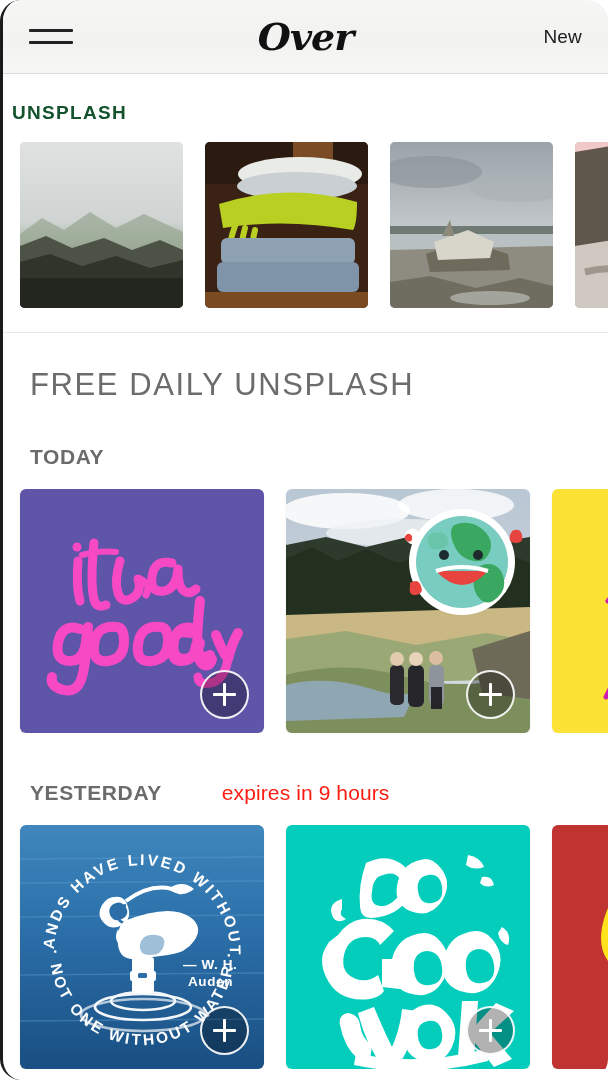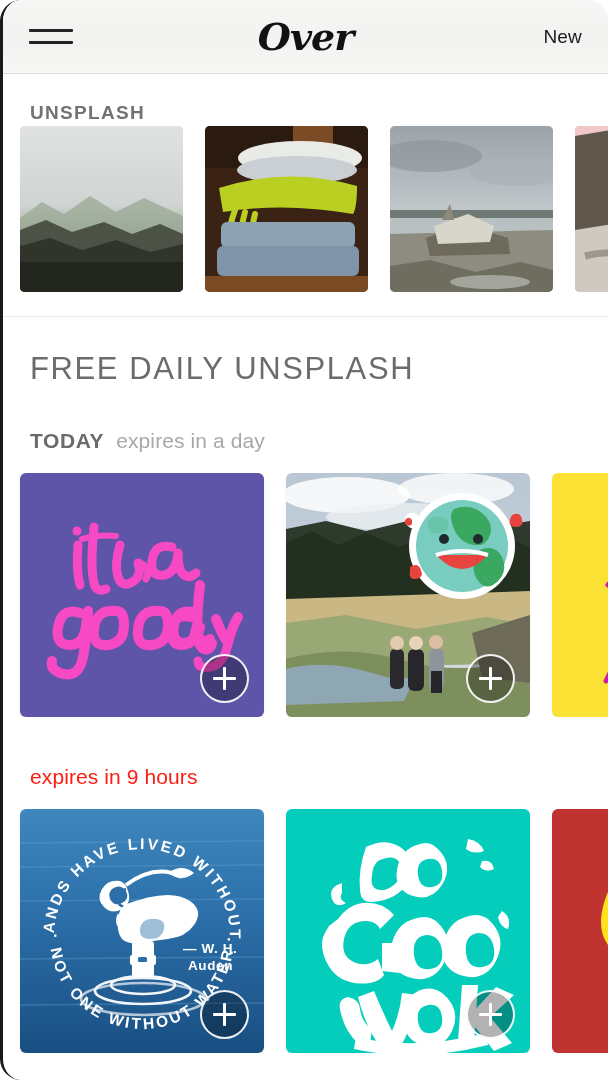--- a/index.html
+++ b/index.html
@@ -80,23 +80,23 @@
     padding-top: 28px;
     padding-bottom: 24px;
     border-bottom: 1px solid #e9e9e7;
     background: #fff;
   }
 
   .section-label {
     font-size: 19px;
     font-weight: 700;
     letter-spacing: 1.3px;
-    color: #737373;
-    padding-left: 27px;
-    margin-bottom: 2px;
+    color: #14532d;
+    padding-left: 9px;
+    margin-bottom: 18px;
   }
 
   .hscroll {
     display: flex;
     gap: 22px;
     padding-left: 17px;
     overflow: hidden;
   }
 
   .photo-tile {
@@ -135,21 +135,21 @@
     font-weight: 700;
     letter-spacing: 0.6px;
     color: #6b6b6b;
   }
   .day-expires {
     font-size: 21px;
     font-weight: 400;
     color: #a8a8a8;
     letter-spacing: 0.1px;
   }
-  .day-expires.urgent { color: #fb1d12; }
+  .day-expires.urgent { color: #fb1d12; margin-left: 48px; }
 
   .card-row {
     display: flex;
     gap: 22px;
     padding-left: 17px;
     overflow: hidden;
     margin-bottom: 48px;
   }
 
   .art-card {
@@ -272,21 +272,20 @@
       </div>
 
     </div>
   </div>
 
   <div class="artwork-section">
     <div class="big-title">FREE DAILY UNSPLASH</div>
 
     <div class="day-row">
       <div class="day-name">TODAY</div>
-      <div class="day-expires">expires in a day</div>
     </div>
 
     <div class="card-row">
 
       <div class="art-card">
         <svg viewBox="0 0 244 244">
           <rect width="244" height="244" fill="#5E55A8"></rect>
           <g fill="none" stroke="#F849C4" stroke-linecap="round" stroke-linejoin="round">
             <path d="M58 72 q-2 26 2 40" stroke-width="9"></path>
             <circle cx="57" cy="58" r="4.5" fill="#F849C4" stroke="none"></circle>
@@ -376,20 +375,21 @@
               <line x1="88" y1="190" x2="88" y2="214"></line>
               <line x1="100" y1="188" x2="106" y2="210"></line>
             </g>
           </g>
         </svg>
       </div>
 
     </div>
 
     <div class="day-row">
+      <div class="day-name">YESTERDAY</div>
       <div class="day-expires urgent">expires in 9 hours</div>
     </div>
 
     <div class="card-row">
 
       <div class="art-card">
         <svg viewBox="0 0 244 244">
           <defs>
             <linearGradient id="waterg" x1="0" y1="0" x2="0" y2="1">
               <stop offset="0" stop-color="#3f87bd"></stop>

